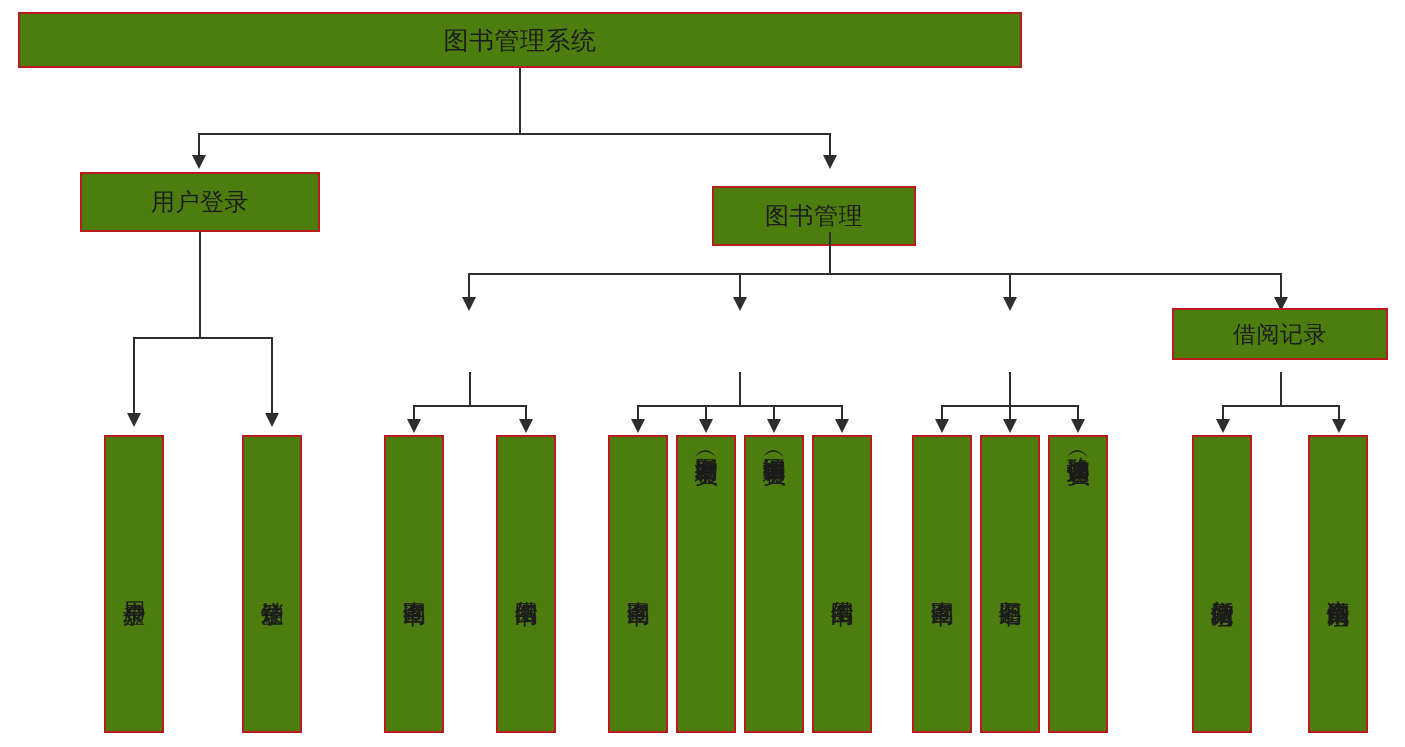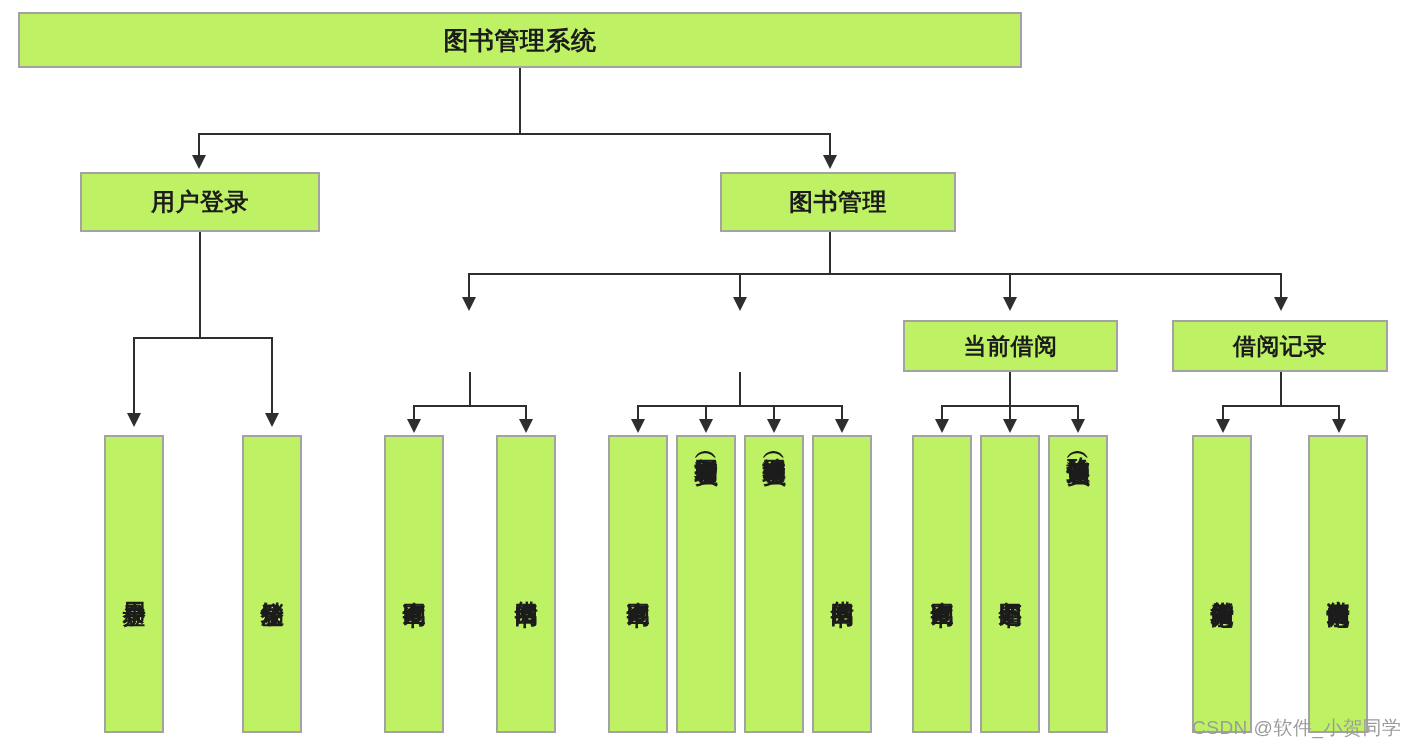--- a/index.html
+++ b/index.html
@@ -15,26 +15,25 @@
     position: relative;
     width: 1405px;
     height: 747px;
     background: #ffffff;
     overflow: hidden;
   }
   
   .node {
     position: absolute;
     box-sizing: border-box;
-    background: #bef264;
-    border: 2px solid #a3a3a3;
+    background: #4d7c0f;
+    border: 2px solid #b91c1c;
     display: flex;
     align-items: center;
     justify-content: center;
-    font-weight: bold;
   }
   .node .label {
     font-size: 23px;
     line-height: 1.15;
     letter-spacing: 0.5px;
     color: #1c1c1c;
     white-space: nowrap;
   }
   .node.root .label { font-size: 25px; }
   .node.lvl2 .label { font-size: 24px; }
@@ -100,21 +99,21 @@
   <div class="hline" style="left:198px; top:133px; width:633px;"></div>
   <div class="vline" style="left:198px; top:133px; height:24px;"></div>
   <div class="arrow" style="left:192px; top:155px;"></div>
   <div class="vline" style="left:829px; top:133px; height:24px;"></div>
   <div class="arrow" style="left:823px; top:155px;"></div>
 
   <div class="node lvl2" style="left:80px; top:172px; width:240px; height:60px;">
     <span class="label">用户登录</span>
   </div>
 
-  <div class="node lvl2" style="left:712px; top:172px; width:236px; height:60px;margin-left:8px;">
+  <div class="node lvl2" style="left:712px; top:186px; width:204px; height:60px;">
     <span class="label">图书管理</span>
   </div>
 
   <div class="vline" style="left:199px; top:232px; height:106px;"></div>
   <div class="hline" style="left:133px; top:337px; width:140px;"></div>
   <div class="vline" style="left:133px; top:337px; height:78px;"></div>
   <div class="arrow" style="left:127px; top:413px;"></div>
   <div class="vline" style="left:271px; top:337px; height:78px;"></div>
   <div class="arrow" style="left:265px; top:413px;"></div>
 
@@ -122,24 +121,21 @@
   <div class="hline" style="left:468px; top:273px; width:812px;"></div>
   <div class="vline" style="left:468px; top:273px; height:26px;"></div>
   <div class="arrow" style="left:462px; top:297px;"></div>
   <div class="vline" style="left:739px; top:273px; height:26px;"></div>
   <div class="arrow" style="left:733px; top:297px;"></div>
   <div class="vline" style="left:1009px; top:273px; height:26px;"></div>
   <div class="arrow" style="left:1003px; top:297px;"></div>
   <div class="vline" style="left:1280px; top:273px; height:26px;"></div>
   <div class="arrow" style="left:1274px; top:297px;"></div>
 
-  <div class="node lvl3" style="left:903px; top:320px; width:215px; height:52px;">
-    <span class="label">当前借阅</span>
-  </div>
-  <div class="node lvl3" style="left:1172px; top:320px; width:216px; height:52px;">
+  <div class="node lvl3" style="left:1172px; top:308px; width:216px; height:52px;">
     <span class="label">借阅记录</span>
   </div>
 
   <div class="vline" style="left:469px; top:372px; height:34px;"></div>
   <div class="hline" style="left:413px; top:405px; width:114px;"></div>
   <div class="vline" style="left:413px; top:405px; height:16px;"></div>
   <div class="arrow" style="left:407px; top:419px;"></div>
   <div class="vline" style="left:525px; top:405px; height:16px;"></div>
   <div class="arrow" style="left:519px; top:419px;"></div>
 
@@ -207,17 +203,14 @@
     <span class="label">确认归还（管理员）</span>
   </div>
 
   <div class="node leaf centered" style="left:1192px; top:435px; width:60px; height:298px;">
     <span class="label">新增借阅记录</span>
   </div>
   <div class="node leaf centered" style="left:1308px; top:435px; width:60px; height:298px;">
     <span class="label">查询借阅记录</span>
   </div>
 
-  <div id="watermark" style="left:1192px; top:715px;">
-    <span>CSDN @软件_小贺同学</span>
-  </div>
 
 </div>
 
 </body></html>

